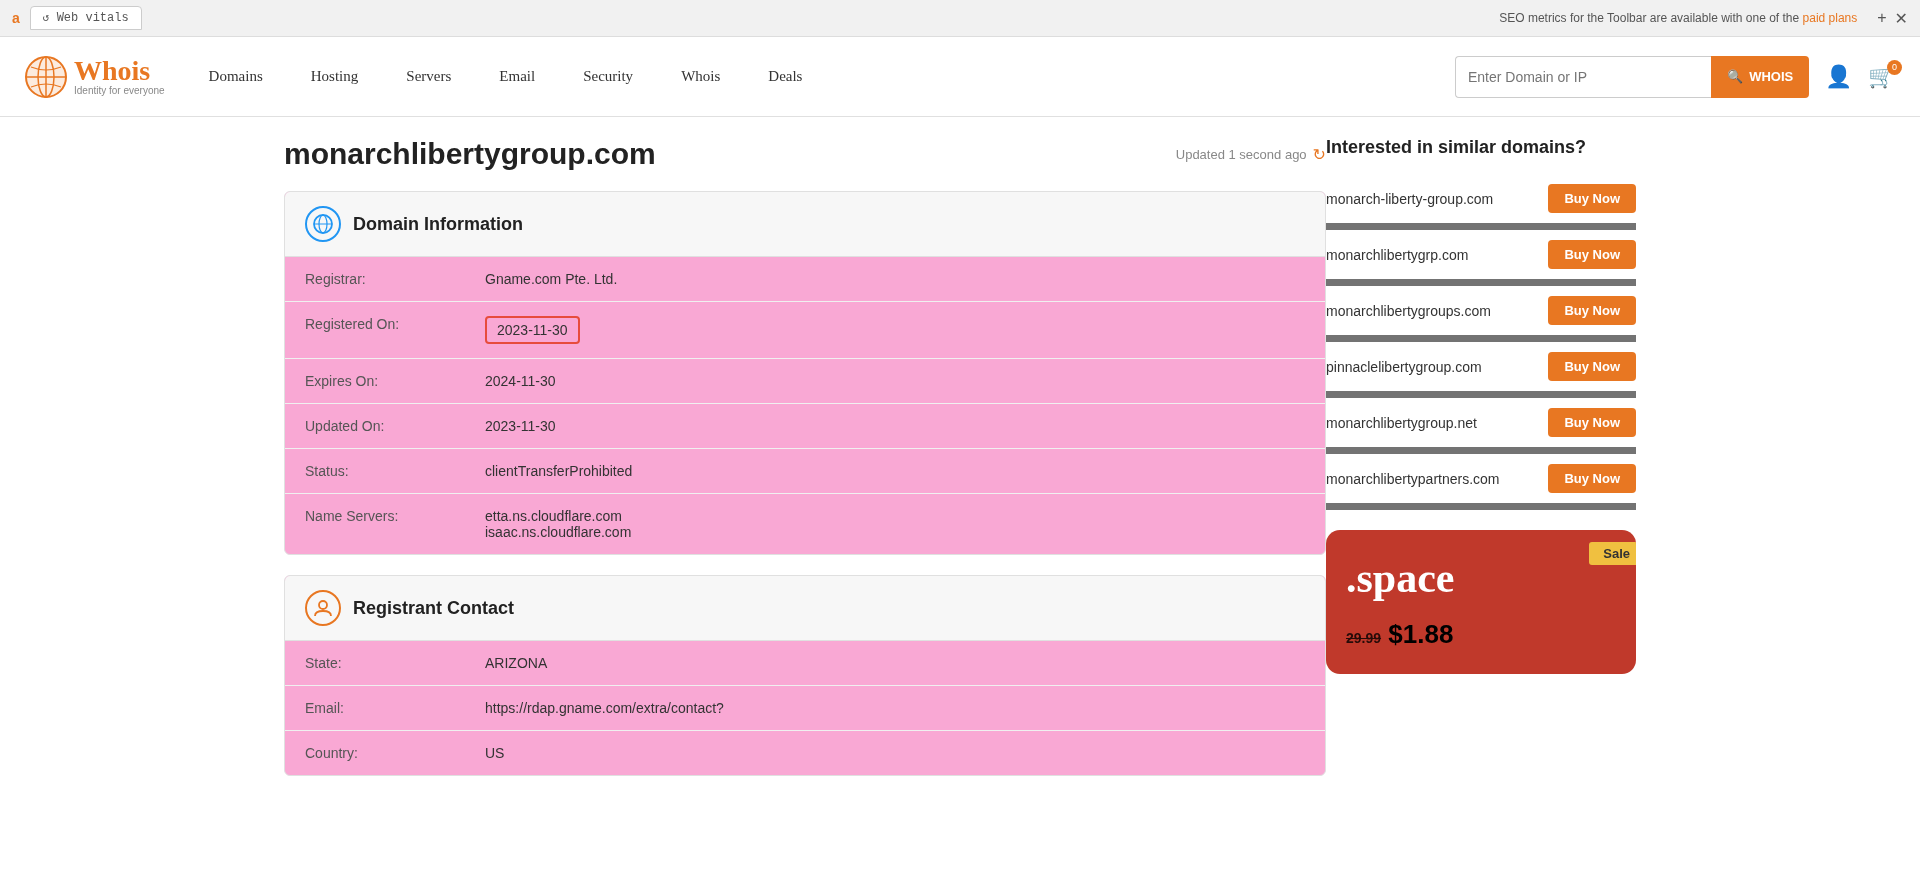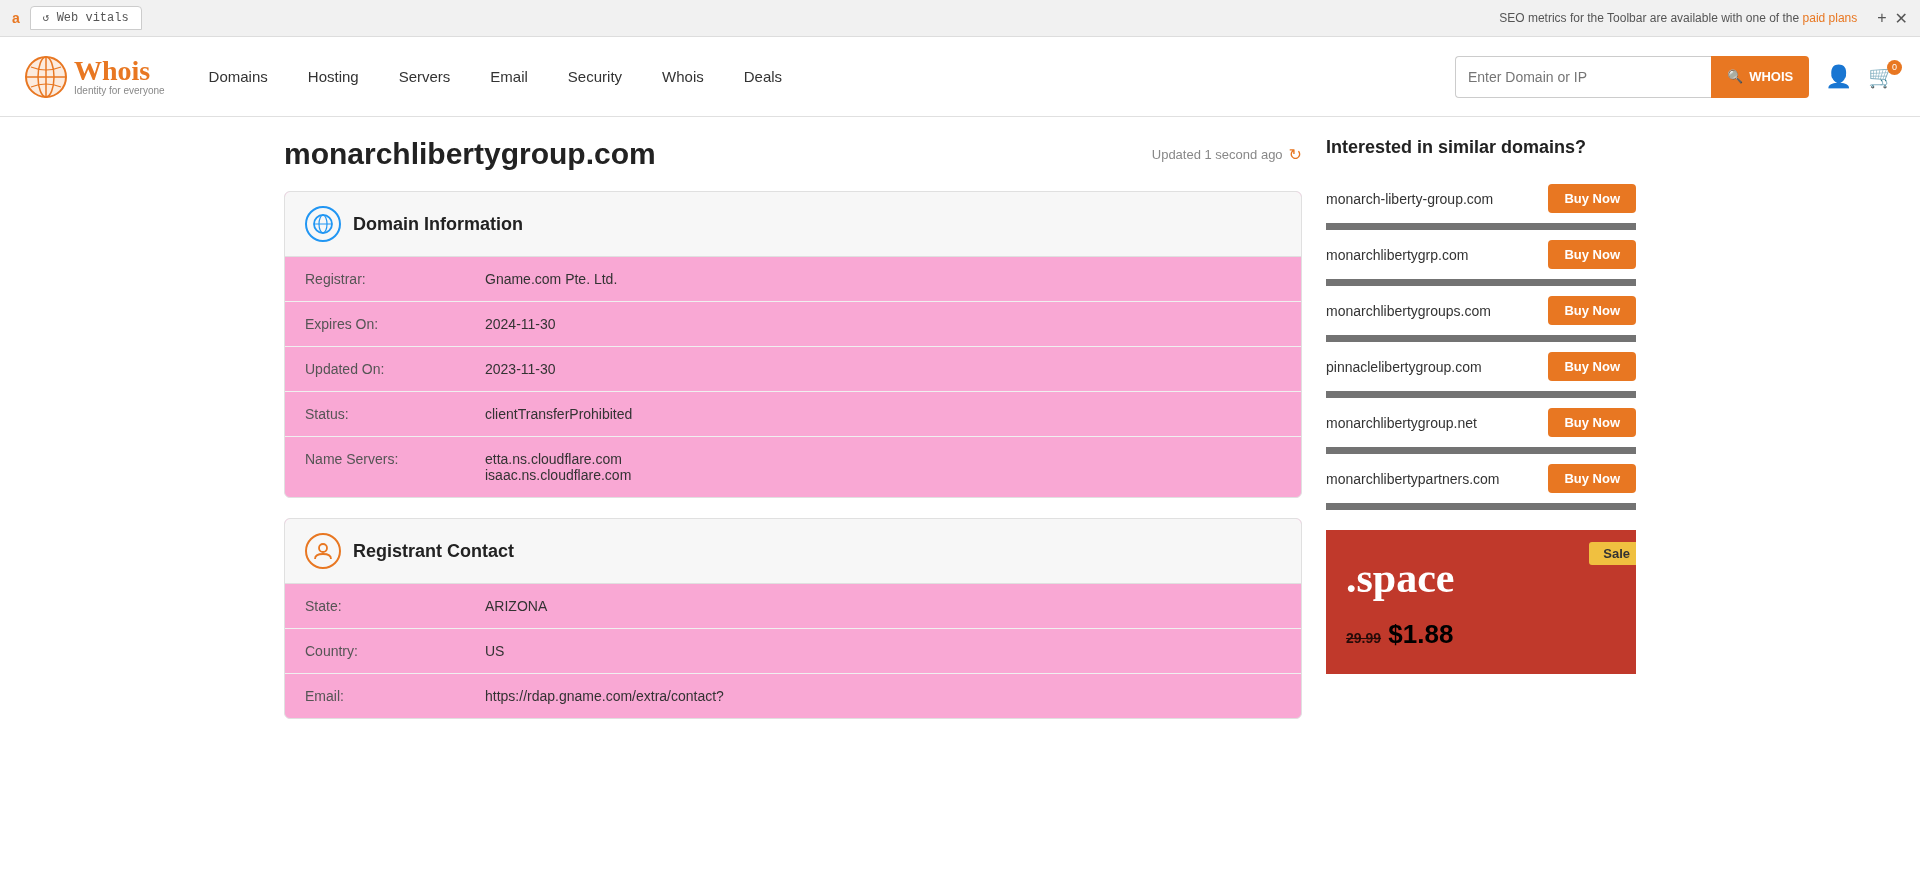--- a/index.html
+++ b/index.html
@@ -65,22 +65,23 @@
       font-family: Georgia, serif;
       line-height: 1;
     }
     .logo-tagline {
       font-size: 10px;
       color: #888;
     }
     .nav-links {
       display: flex;
       align-items: center;
-      gap: 12px;
+      gap: 20px;
       flex: 1;
+      font-family: Liberation Serif, serif;
     }
     .nav-link {
       padding: 8px 14px;
       font-size: 15px;
       color: #333;
       text-decoration: none;
       font-weight: 500;
       cursor: pointer;
       border-radius: 4px;
     }
@@ -140,21 +141,20 @@
       height: 15px;
       display: flex;
       align-items: center;
       justify-content: center;
     }
 
     
     .main-content {
       display: flex;
       padding: 20px 24px;
-      gap: 24px;
       max-width: 1400px;
       margin: 0 auto;
     }
 
     
     .left-panel {
       flex: 1;
       min-width: 0;
     }
 
@@ -282,21 +282,21 @@
       padding: 7px 16px;
       cursor: pointer;
       font-size: 13px;
       font-weight: bold;
       white-space: nowrap;
     }
 
     
     .sale-banner {
       background: #c0392b;
-      border-radius: 0;
+      border-radius: 14px;
       padding: 24px 20px;
       margin-top: 20px;
       position: relative;
       overflow: hidden;
     }
     .sale-ribbon {
       position: absolute;
       top: 12px;
       right: -8px;
       background: #f0c040;
@@ -413,20 +413,24 @@
         </div>
         <span class="section-title">Domain Information</span>
       </div>
       <table class="info-table">
         <tbody id="domain-info-body">
             <tr>
               <td class="label">Registrar:</td>
               <td class="value">Gname.com Pte. Ltd.</td>
             </tr>
             <tr>
+              <td class="label">Registered On:</td>
+              <td class="value"><span class="highlighted-value">2023-11-30</span></td>
+            </tr>
+            <tr>
               <td class="label">Expires On:</td>
               <td class="value">2024-11-30</td>
             </tr>
             <tr>
               <td class="label">Updated On:</td>
               <td class="value">2023-11-30</td>
             </tr>
             <tr>
               <td class="label">Status:</td>
               <td class="value">clientTransferProhibited</td>
@@ -449,26 +453,26 @@
         </div>
         <span class="section-title">Registrant Contact</span>
       </div>
       <table class="info-table">
         <tbody id="registrant-body">
         <tr>
               <td class="label">State:</td>
               <td class="value">ARIZONA</td>
             </tr>
             <tr>
+              <td class="label">Email:</td>
+              <td class="value">https://rdap.gname.com/extra/contact?</td>
+            </tr>
+            <tr>
               <td class="label">Country:</td>
               <td class="value">US</td>
-            </tr>
-            <tr>
-              <td class="label">Email:</td>
-              <td class="value">https://rdap.gname.com/extra/contact?</td>
             </tr>
           </tbody>
       </table>
     </div>
 
   </div>
 
   <div class="right-panel">
 
     <h2 class="similar-domains-title">Interested in similar domains?</h2>

